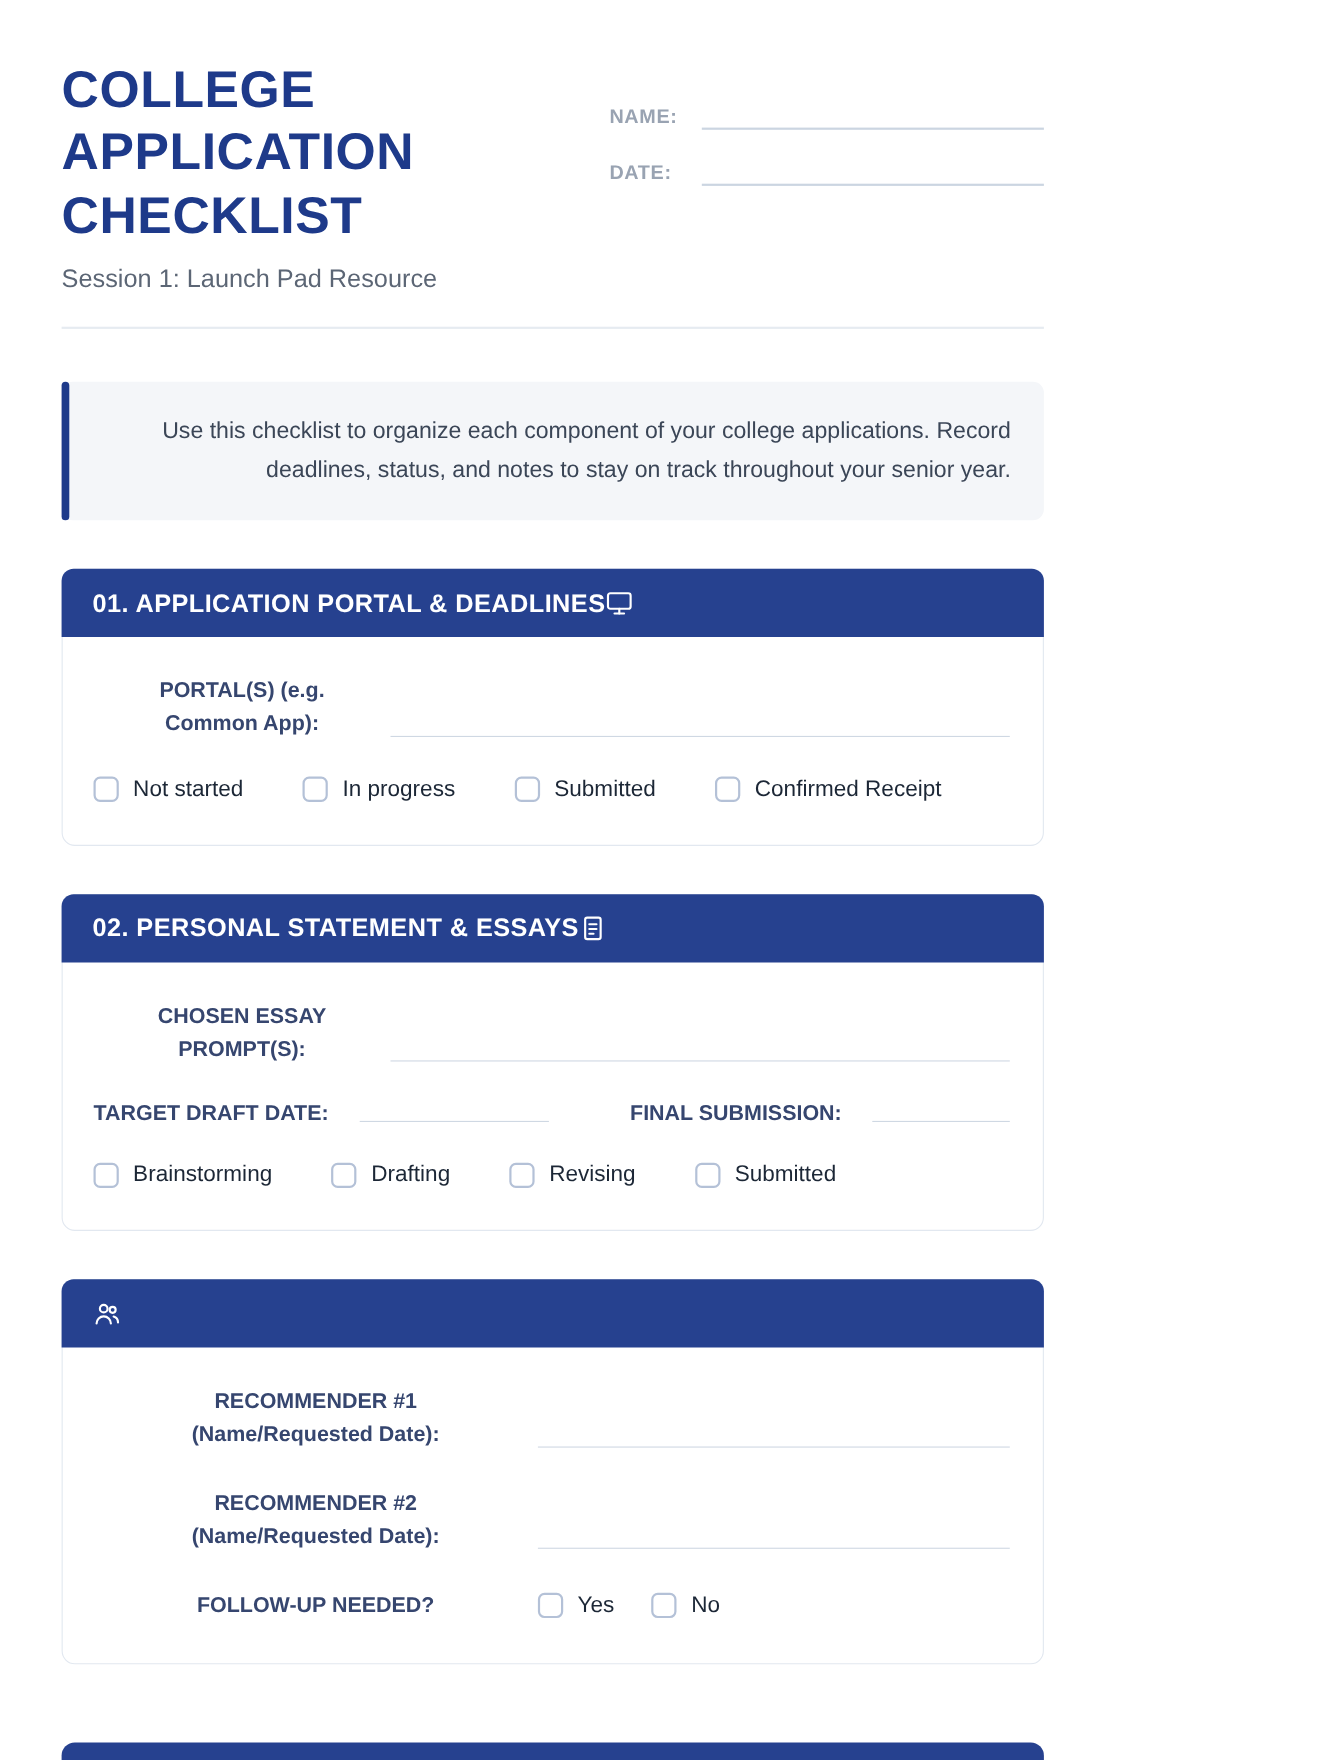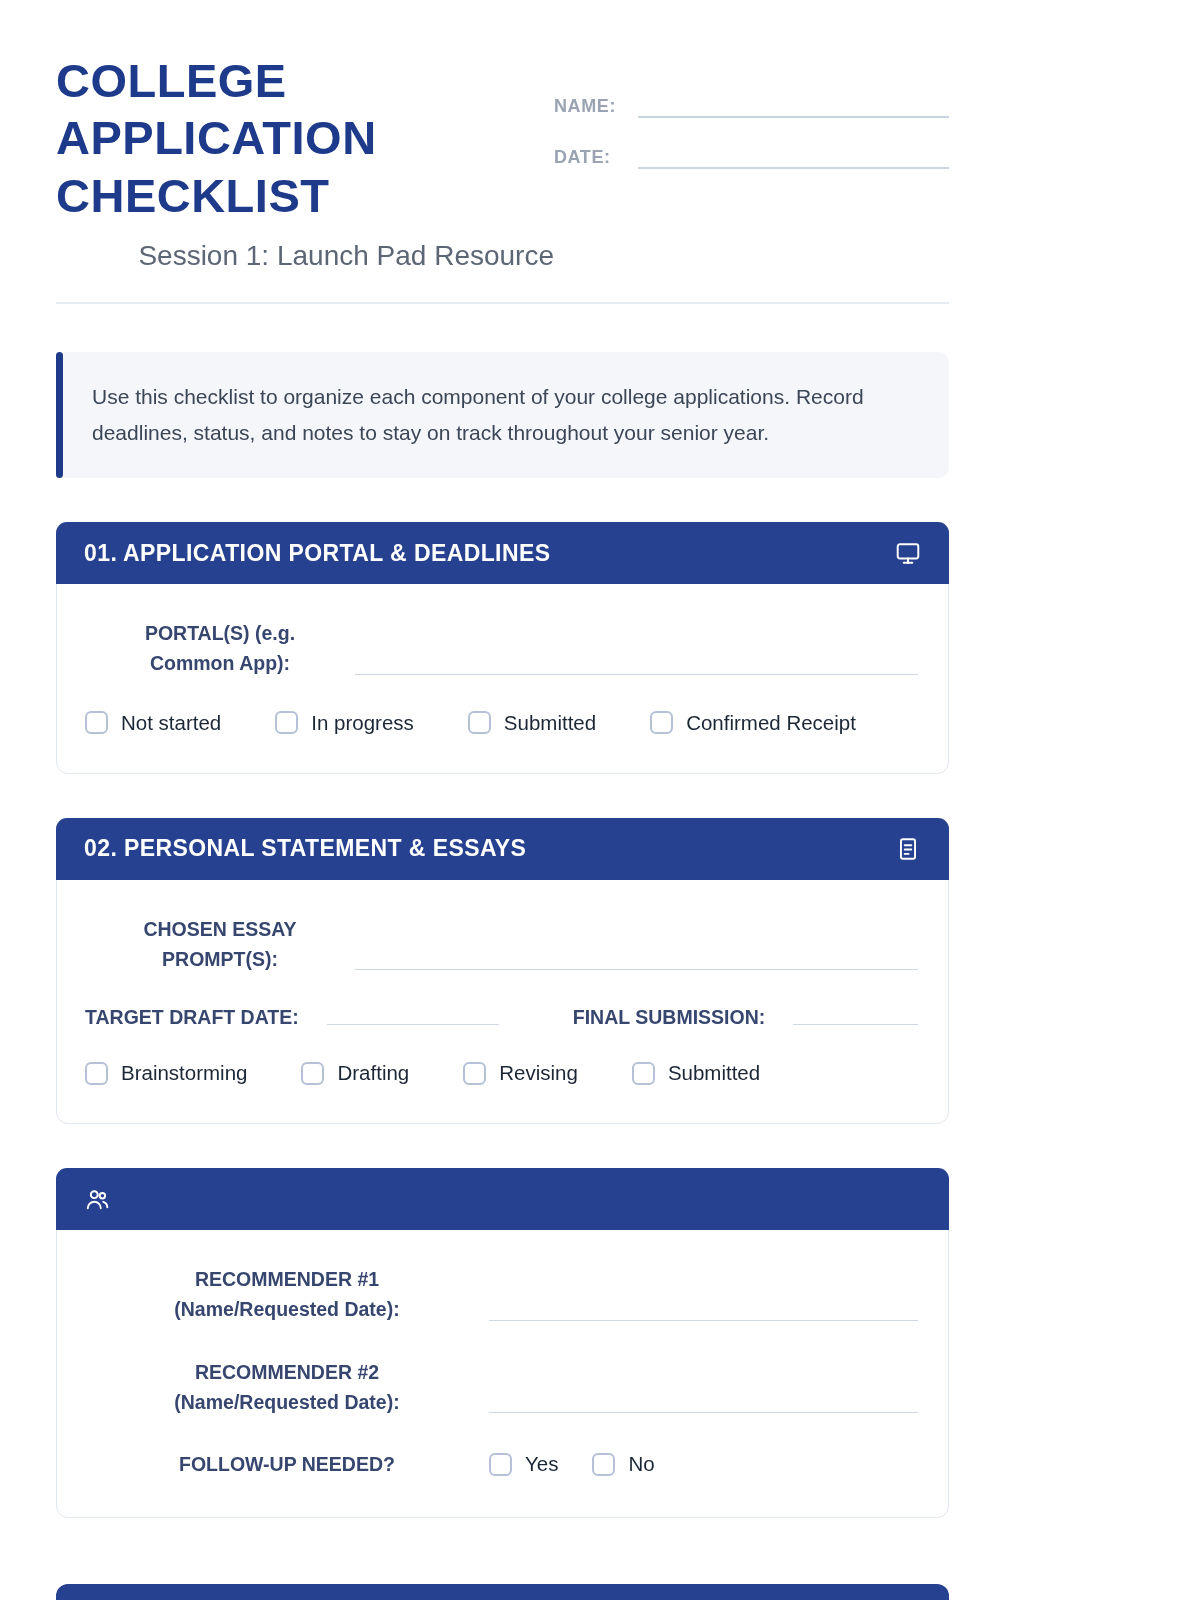--- a/index.html
+++ b/index.html
@@ -22,23 +22,22 @@
     color:#1e3a8a;
     font-size:47px;
     font-weight:800;
     line-height:1.22;
     letter-spacing:0.5px;
     max-width:680px;
   }
   .subtitle {
     margin-top:16px;
     color:#5c6675;
-    font-size:28px;
+    font-size:23px;
     font-weight:400;
-    text-align:right;
   }
   .top-right { width:395px; padding-top:42px; flex:none; }
   .nd-row { display:flex; align-items:center; margin-bottom:27px; }
   .nd-label {
     width:84px; flex:none;
     color:#99a3b2; font-weight:bold; font-size:18px; letter-spacing:0.6px;
   }
   .nd-line { flex:1; height:24px; border-bottom:2px solid #cbd5e1; }
 
   .divider { border:none; border-top:2px solid #e6ebf1; margin-top:30px; }
@@ -48,35 +47,35 @@
     position:relative;
     margin-top:48px;
     background:#f4f6f9;
     border-radius:10px;
     padding:27px 30px 27px 36px;
   }
   .intro-bar {
     position:absolute; left:0; top:0; bottom:0; width:7px;
     background:#1e3a8a; border-radius:8px;
   }
-  .intro-text { color:#3b4657; font-size:21px; line-height:1.72; }
+  .intro-text { color:#3b4657; font-size:21px; line-height:1.72;text-align:right; }
 
   
   .card {
     margin-top:44px;
     border:1px solid #e2e8f0;
     border-radius:12px;
     background:#fff;
   }
   .card-head {
     background:#26418f;
     border-radius:11px 11px 0 0;
     height:62px;
     margin:-1px -1px 0 -1px;
-    display:flex; align-items:center; justify-content:space-between;
+    display:flex; align-items:center; justify-content:flex-start;
     padding:0 28px;
   }
   .card-title {
     color:#ffffff; font-size:23px; font-weight:bold; letter-spacing:0.4px;
   }
   .card-icon { width:26px; height:26px; flex:none; }
   .card-icon svg { display:block; }
 
   .card-body { padding:34px 30px 38px 28px; }
 

